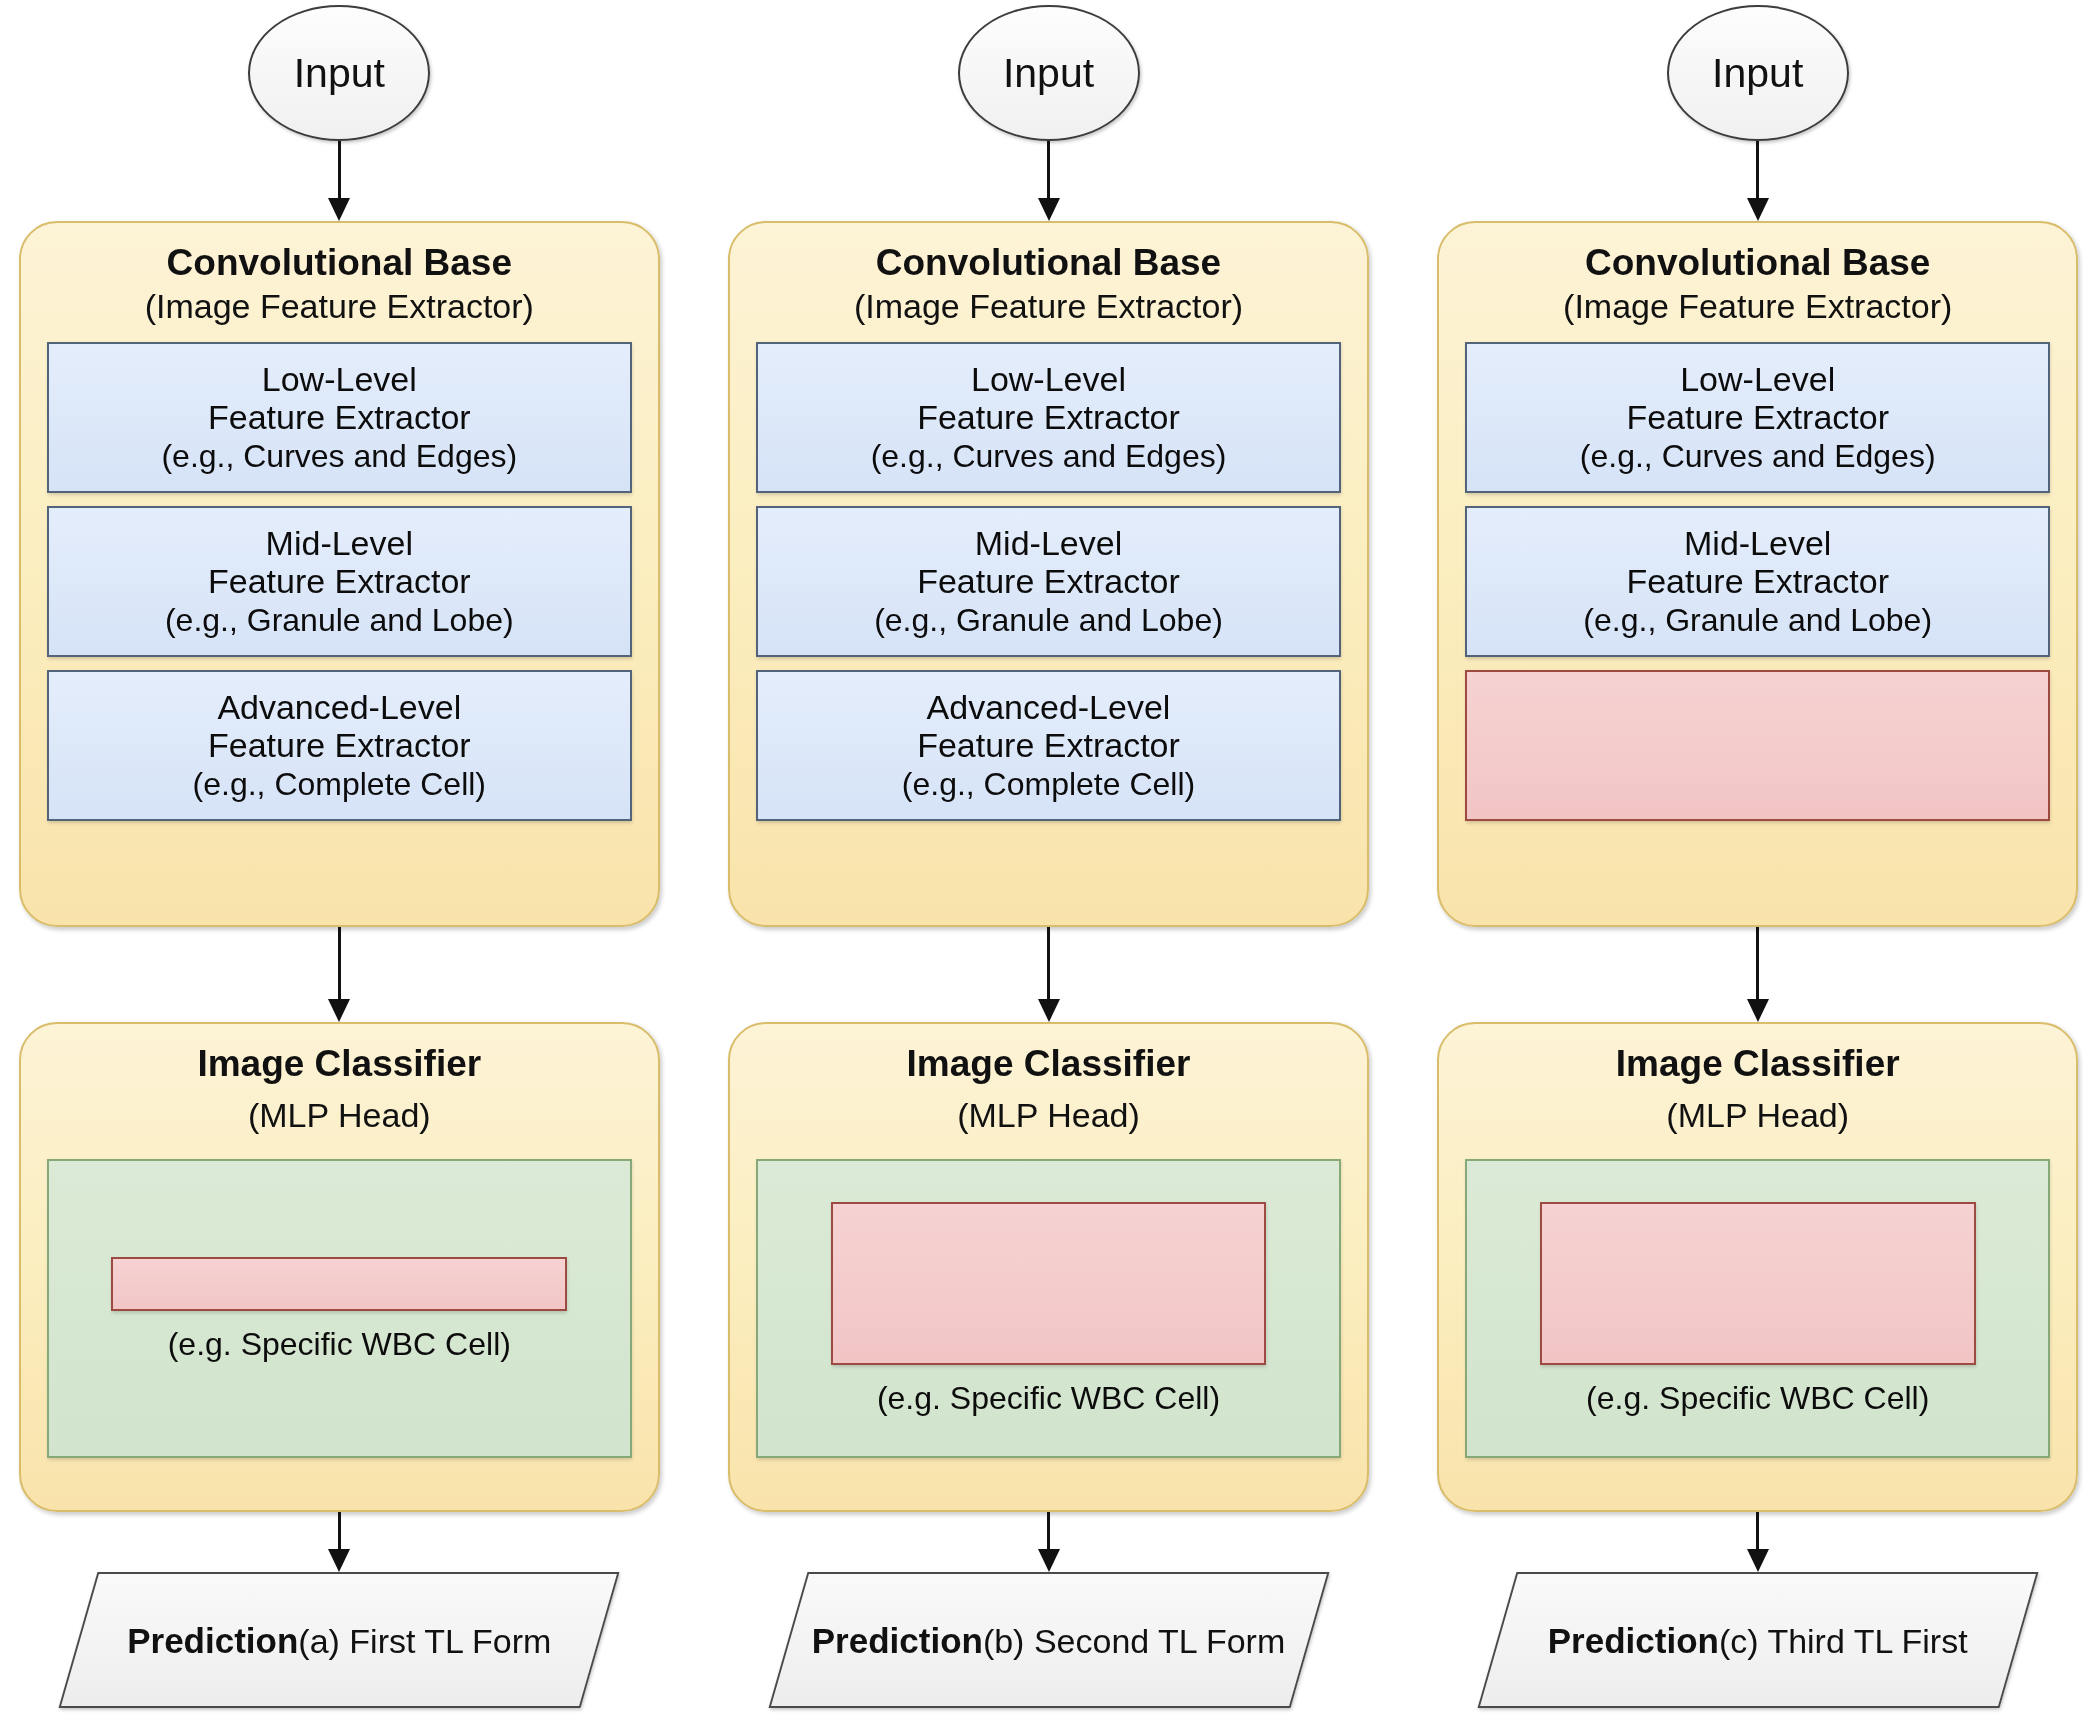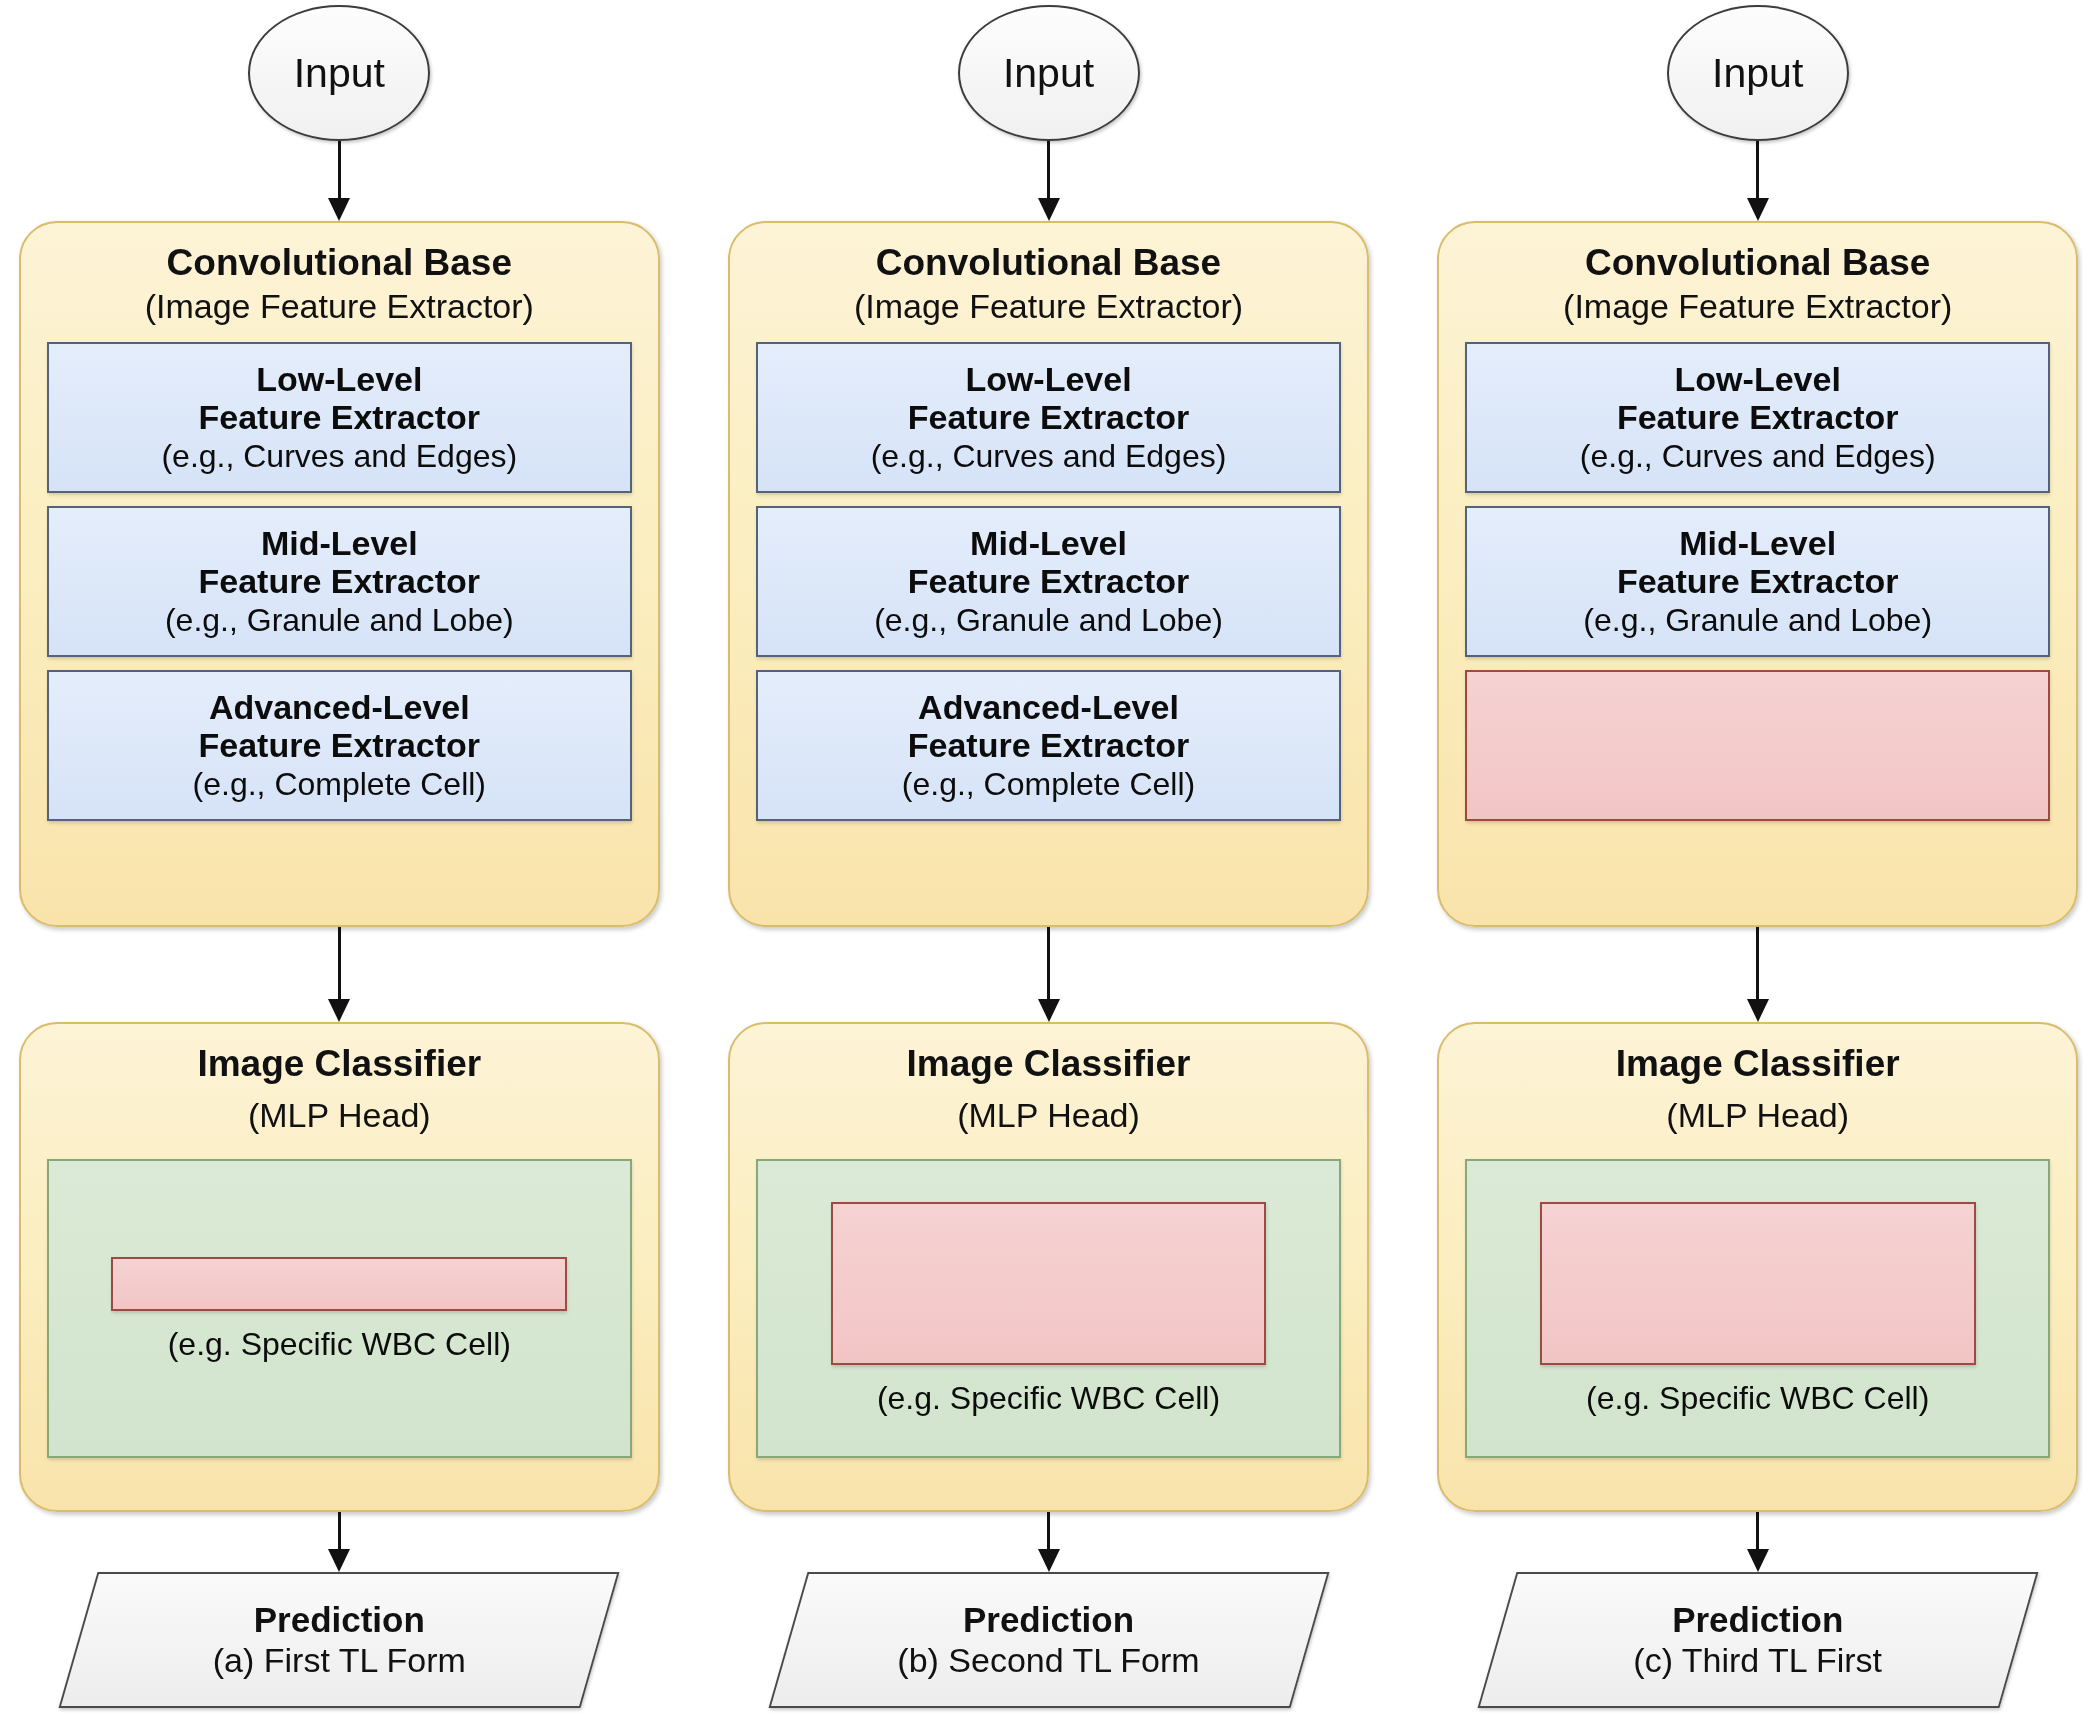--- a/index.html
+++ b/index.html
@@ -128,21 +128,21 @@
     background: linear-gradient(180deg, #e4edfb 0%, #d6e3f7 100%);
     box-shadow: 1.4px 2px 3.4px rgba(0,0,0,0.17);
     display: flex;
     flex-direction: column;
     align-items: center;
     justify-content: center;
     padding: 2.7px 4.1px;
   }
   .fe-title {
     font-size: 34px;
-    font-weight: bold;
+    font-weight: normal;
     line-height: 1.12;
     text-align: center;
     color: #0c0c0c;
     white-space: nowrap;
   }
   .fe-example {
     font-size: 32px;
     font-weight: 400;
     line-height: 1.16;
     text-align: center;
@@ -224,21 +224,21 @@
     background: linear-gradient(180deg, #fafafa 0%, #ededed 100%);
     border: 2.7px solid #4a4a4a;
     transform: skewX(-16deg);
     box-shadow: 1.4px 2px 3.4px rgba(0,0,0,0.22);
     box-sizing: border-box;
   }
   .pred-text {
     position: absolute;
     inset: 0;
     display: flex;
-    flex-direction: column;
+    flex-direction: row;
     align-items: center;
     justify-content: center;
   }
   .pred-title {
     font-size: 35px;
     font-weight: bold;
     color: #111111;
     line-height: 1.12;
   }
   .pred-caption {

